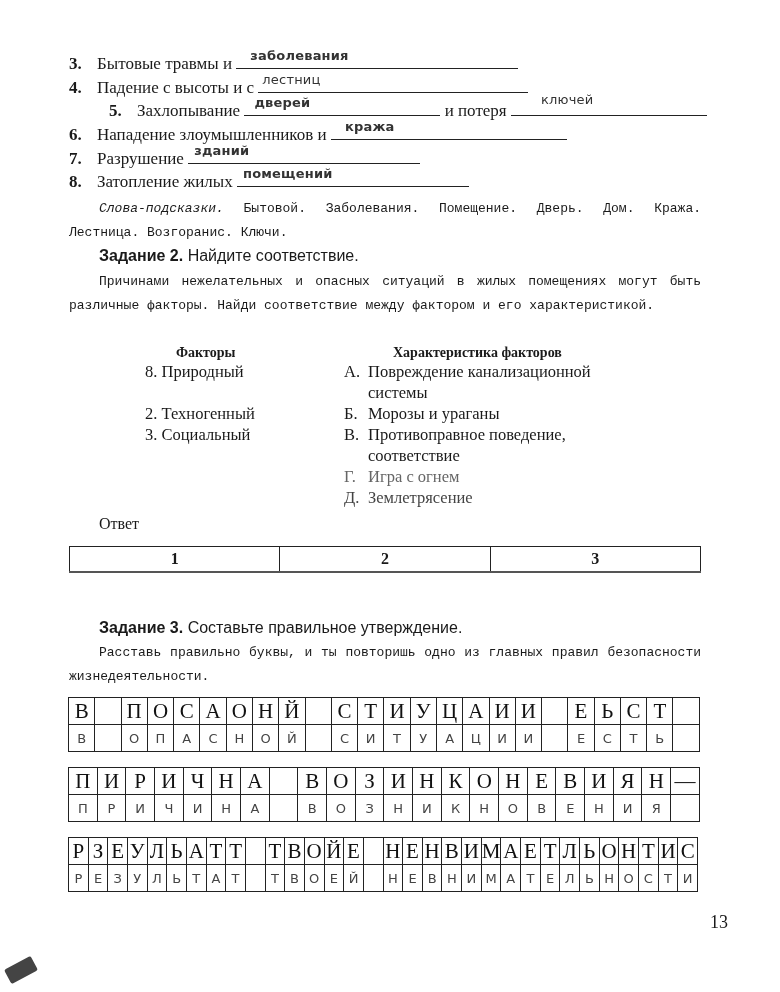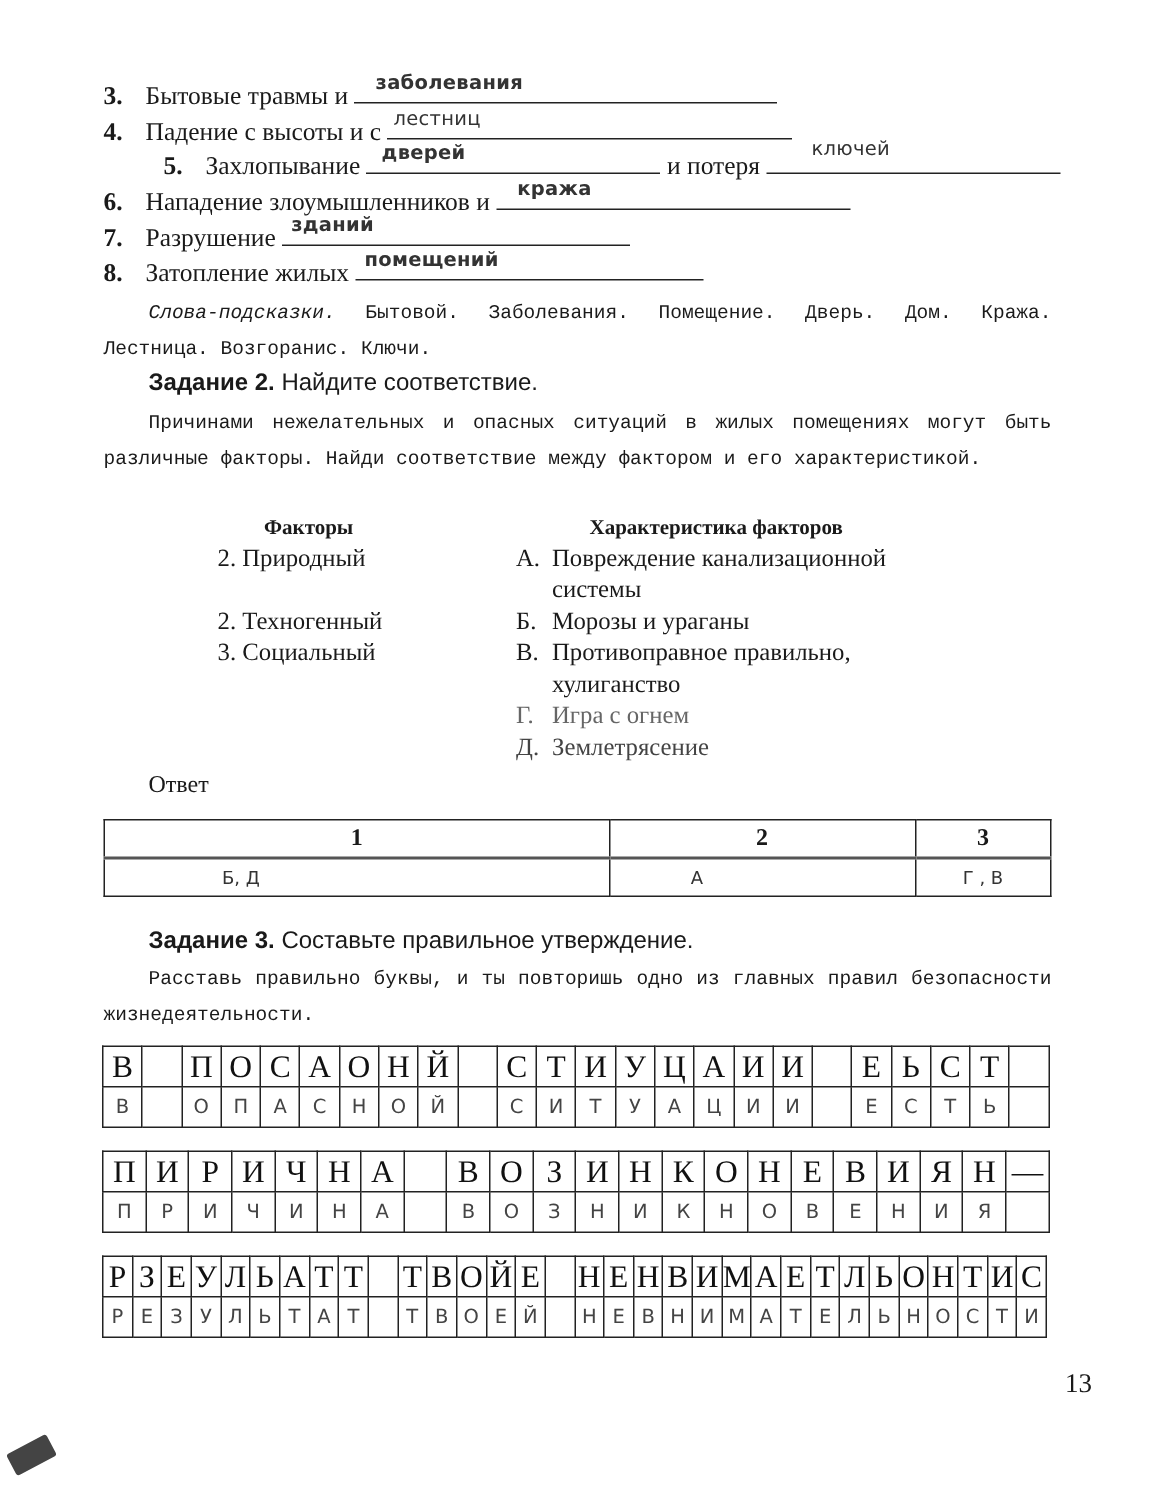--- a/index.html
+++ b/index.html
@@ -77,66 +77,61 @@
 <div class="task" style="top:247px;">
   <b>Задание 2.</b>
   <span>Найдите соответствие.</span>
 </div>
 <div class="para indent" style="top:270px;">Причинами нежелательных и опасных ситуаций в жилых помещениях могут быть различные факторы. Найди соответствие между фактором и его характеристикой.</div>
 
 <div class="fcol" style="left:176px; top:342px;text-align:right;">
   <div class="fhead">Факторы</div>
 </div>
 <div class="fcol" style="left:145px; top:361px;">
-  <div>2. Природный</div>
+  <div>8. Природный</div>
   <div style="height:21px;"></div>
   <div>2. Техногенный</div>
   <div>3. Социальный</div>
 </div>
 
 <div class="fcol" style="left:393px; top:342px;">
   <div class="fhead">Характеристика факторов</div>
 </div>
 <div class="fcol" style="left:344px; top:361px; width:300px;">
   <div style="display:flex;">
     <span style="width:24px;flex:none;">А.</span>
     <span>Повреждение канализационной системы</span>
   </div>
   <div style="display:flex;">
     <span style="width:24px;flex:none;">Б.</span>
     <span>Морозы и ураганы</span>
   </div>
   <div style="display:flex;">
     <span style="width:24px;flex:none;">В.</span>
-    <span style="width:250px;">Противоправное правильно, хулиганство</span>
+    <span style="width:250px;">Противоправное поведение, соответствие</span>
   </div>
   <div style="display:flex;color:#666;">
     <span style="width:24px;flex:none;">Г.</span>
     <span>Игра с огнем</span>
   </div>
   <div style="display:flex;color:#444;">
     <span style="width:24px;flex:none;">Д.</span>
     <span>Землетрясение</span>
   </div>
 </div>
 
 <div class="abs" style="left:99px; top:515px; font-size:16px;">Ответ</div>
 
 <table class="ans-tbl">
   <tbody>
       <tr class="head">
     <td>1</td>
     <td>2</td>
     <td>3</td>
   </tr>
-  <tr class="body">
-    <td style="text-align:left;padding-left:78px;">Б, Д</td>
-    <td style="text-align:left;padding-left:54px;">А</td>
-    <td>Г , В</td>
-  </tr>
 </tbody>
   </table>
 
 <div class="task" style="top:619px;">
   <b>Задание 3.</b>
   <span>Составьте правильное утверждение.</span>
 </div>
 <div class="para indent" style="top:641px;">Расставь правильно буквы, и ты повторишь одно из главных правил безопасности жизнедеятельности.</div>
 
 <table class="grid" style="top:697px; width:632px;">

